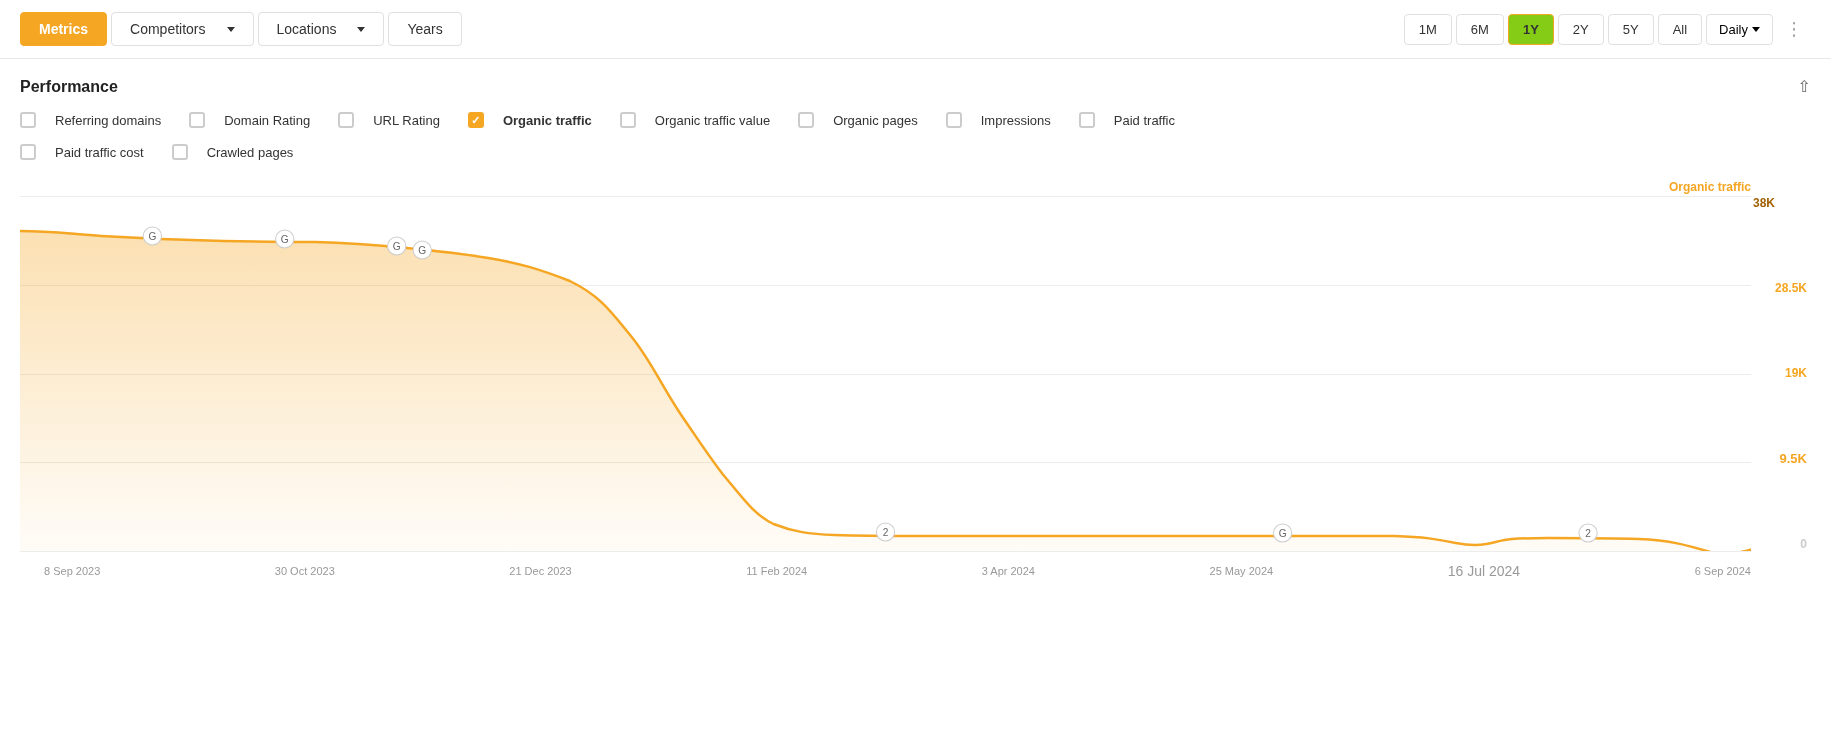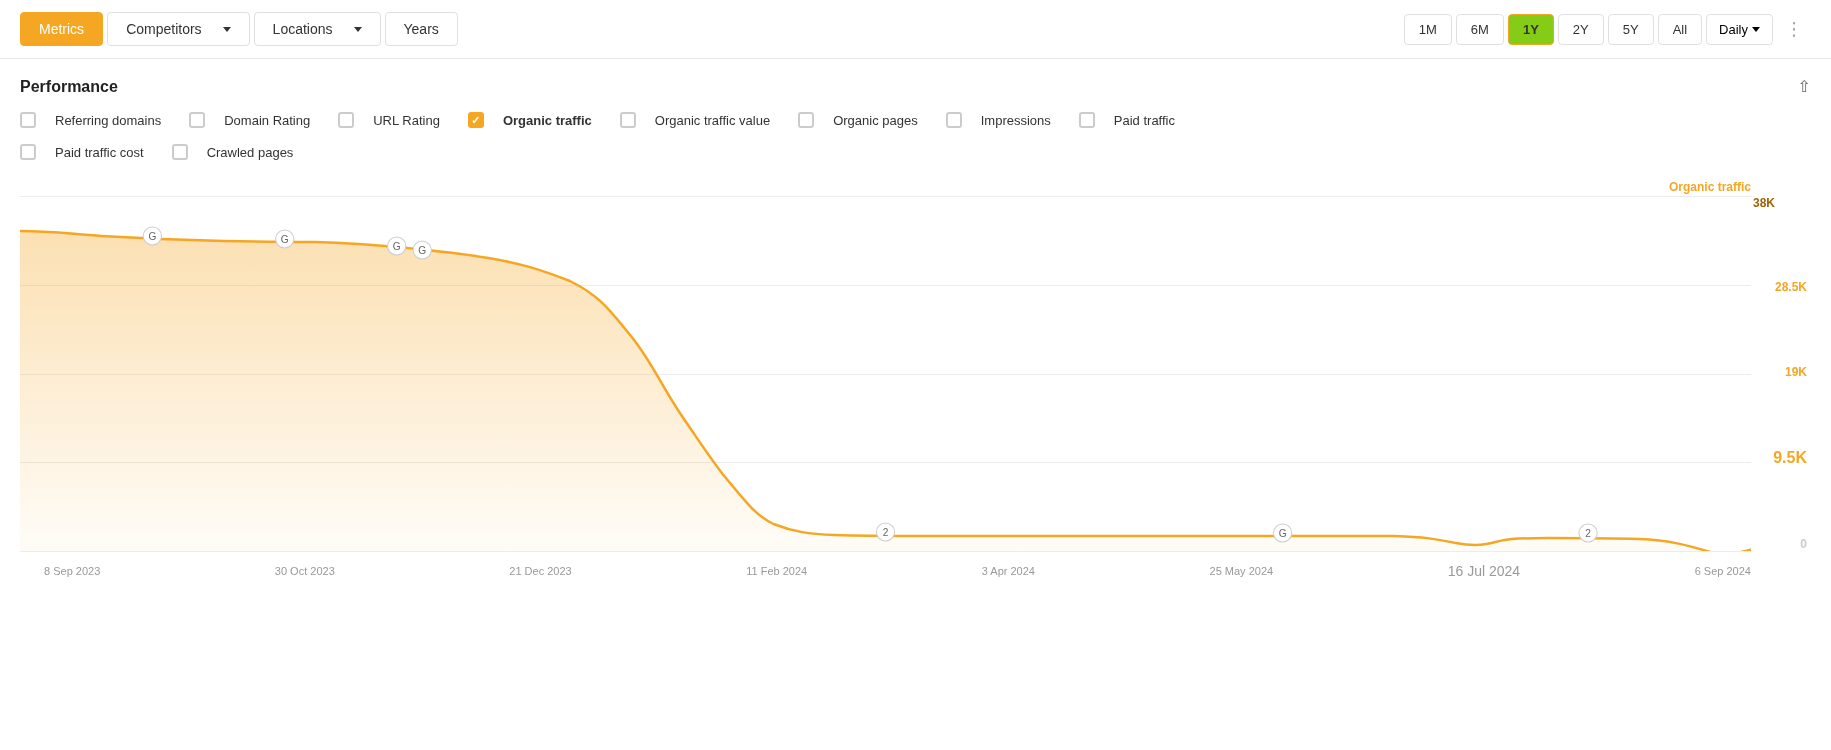--- a/index.html
+++ b/index.html
@@ -7,21 +7,21 @@
 
     .top-bar {
       display: flex; align-items: center; justify-content: space-between;
       padding: 12px 20px; border-bottom: 1px solid #e8e8e8;
     }
     .top-bar-left { display: flex; align-items: center; gap: 4px; }
     .tab-btn {
       padding: 8px 18px; border: 1px solid #e0e0e0; border-radius: 4px;
       background: #fff; cursor: pointer; font-size: 14px; color: #333;
     }
-    .tab-btn.active { background: #f5a623; border-color: #f5a623; color: #fff; font-weight: 400; }
+    .tab-btn.active { background: #f5a623; border-color: #f5a623; color: #fff; font-weight: 700; }
     .tab-btn.with-arrow { display: flex; align-items: center; gap: 21px; justify-content: center; }
     .arrow-down { border-left: 4px solid transparent; border-right: 4px solid transparent; border-top: 5px solid currentColor; display: inline-block; }
 
     .top-bar-right { display: flex; align-items: center; gap: 4px; }
     .time-btn {
       padding: 7px 14px; border: 1px solid #e0e0e0; border-radius: 4px;
       background: #fff; cursor: pointer; font-size: 13px; color: #333;
     }
     .time-btn.active { background: #84cc16; border-color: #f5a623; color: #333; font-weight: 600; }
     .daily-btn { display: flex; align-items: center; gap: 4px; padding: 7px 12px; border: 1px solid #e0e0e0; border-radius: 4px; background: #fff; cursor: pointer; font-size: 13px; }
@@ -225,21 +225,21 @@
       <text x="1240" y="341" text-anchor="middle" font-size="10" fill="#666">G</text>
 
       <circle cx="1540" cy="337" r="9" fill="white" stroke="#ccc" stroke-width="1"></circle>
       <text x="1540" y="341" text-anchor="middle" font-size="10" fill="#666">2</text>
     </svg>
 
     <div style="position: absolute; right: 0; top: 0; bottom: 35px; width: 58px; display: flex; flex-direction: column; justify-content: space-between; pointer-events: none;">
       <span style="font-size: 12px; color: #a16207; font-weight: 600; text-align: left; padding-right: 4px;">38K</span>
       <span style="font-size: 12px; color: #f5a623; font-weight: 700; text-align: right; padding-right: 4px;">28.5K</span>
       <span style="font-size: 12px; color: #f5a623; font-weight: 700; text-align: right; padding-right: 4px;">19K</span>
-      <span style="font-size: 16px; color: #f5a623; font-weight: 600; text-align: right; padding-right: 4px;">9.5K</span>
+      <span style="font-size: 13px; color: #f5a623; font-weight: 600; text-align: right; padding-right: 4px;">9.5K</span>
       <span style="font-size: 12px; color: #ccc; font-weight: 600; text-align: right; padding-right: 4px;">0</span>
     </div>
 
     <div style="position: absolute; bottom: 0; left: 0; right: 60px; height: 30px; display: flex; justify-content: space-between; align-items: center; margin-left: 24px;">
       <span style="font-size: 11px; color: #999;">8 Sep 2023</span>
       <span style="font-size: 11px; color: #999;">30 Oct 2023</span>
       <span style="font-size: 11px; color: #999;">21 Dec 2023</span>
       <span style="font-size: 11px; color: #999;">11 Feb 2024</span>
       <span style="font-size: 11px; color: #999;">3 Apr 2024</span>
       <span style="font-size: 11px; color: #999;">25 May 2024</span>

